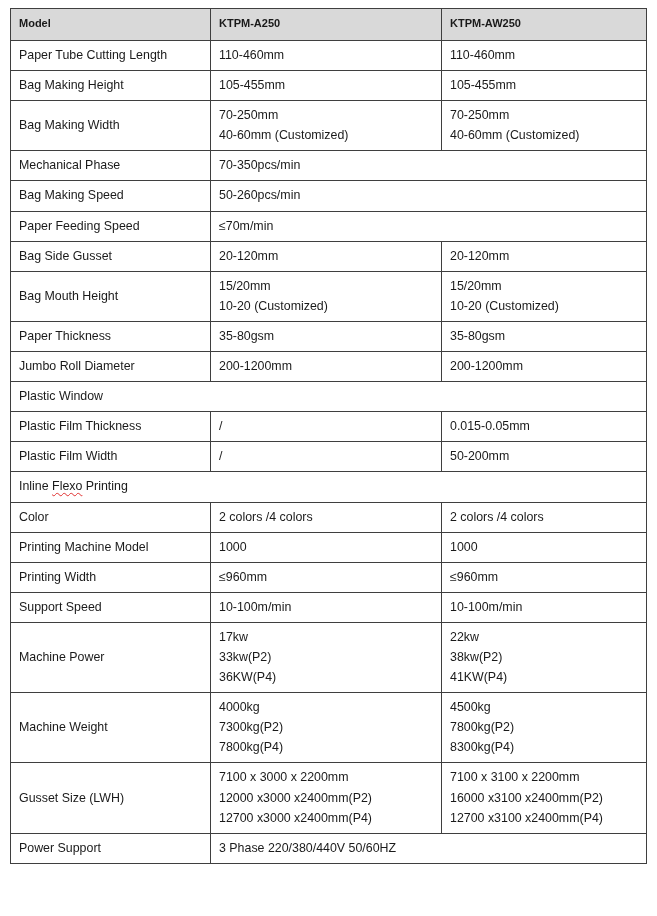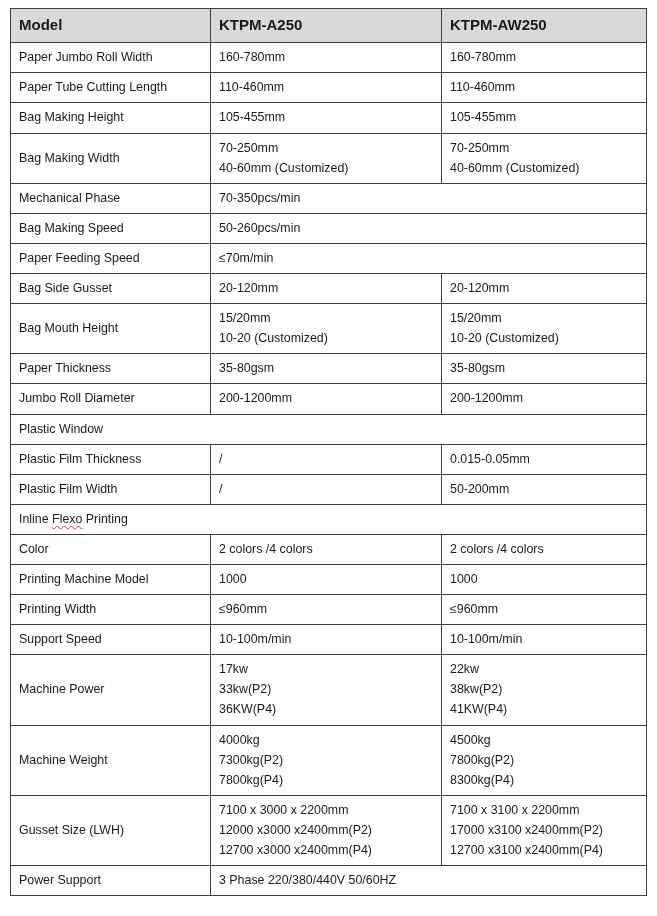--- a/index.html
+++ b/index.html
@@ -36,21 +36,21 @@
     font-size: 12.4px;
     line-height: 1.62;
     text-align: left;
     vertical-align: middle;
     font-weight: normal;
     white-space: pre-line;
   }
   table.spec thead th {
     background: #d9d9d9;
     font-weight: bold;
-    font-size: 15px;
+    font-size: 11px;
     height: 22px;
   }
   td.label { }
   td.val { }
   td.val-center { text-align: center; }
   td.section {
     text-align: center;
     font-size: 12.8px;
     padding-top: 5px;
     padding-bottom: 6px;
@@ -74,25 +74,20 @@
     </colgroup>
     <thead>
       <tr>
         <th>Model</th>
         <th>KTPM-A250</th>
         <th>KTPM-AW250</th>
       </tr>
     </thead>
     <tbody id="spec-body">
         <tr>
-          <td class="label">Paper Jumbo Roll Width</td>
-          <td class="val">160-780mm</td>
-          <td class="val">160-780mm</td>
-        </tr>
-        <tr>
           <td class="label">Paper Tube Cutting Length</td>
           <td class="val">110-460mm</td>
           <td class="val">110-460mm</td>
         </tr>
         <tr>
           <td class="label">Bag Making Height</td>
           <td class="val">105-455mm</td>
           <td class="val">105-455mm</td>
         </tr>
         <tr>
@@ -189,21 +184,21 @@
           <td class="val ml">4500kg
 7800kg(P2)
 8300kg(P4)</td>
         </tr>
         <tr>
           <td class="label">Gusset Size (LWH)</td>
           <td class="val ml">7100 x 3000 x 2200mm
 12000 x3000 x2400mm(P2)
 12700 x3000 x2400mm(P4)</td>
           <td class="val ml">7100 x 3100 x 2200mm
-17000 x3100 x2400mm(P2)
+16000 x3100 x2400mm(P2)
 12700 x3100 x2400mm(P4)</td>
         </tr>
         <tr>
           <td class="label">Power Support</td>
           <td class="val" colspan="2">3 Phase 220/380/440V 50/60HZ</td>
         </tr>
       </tbody>
   </table>
 </div>
 

